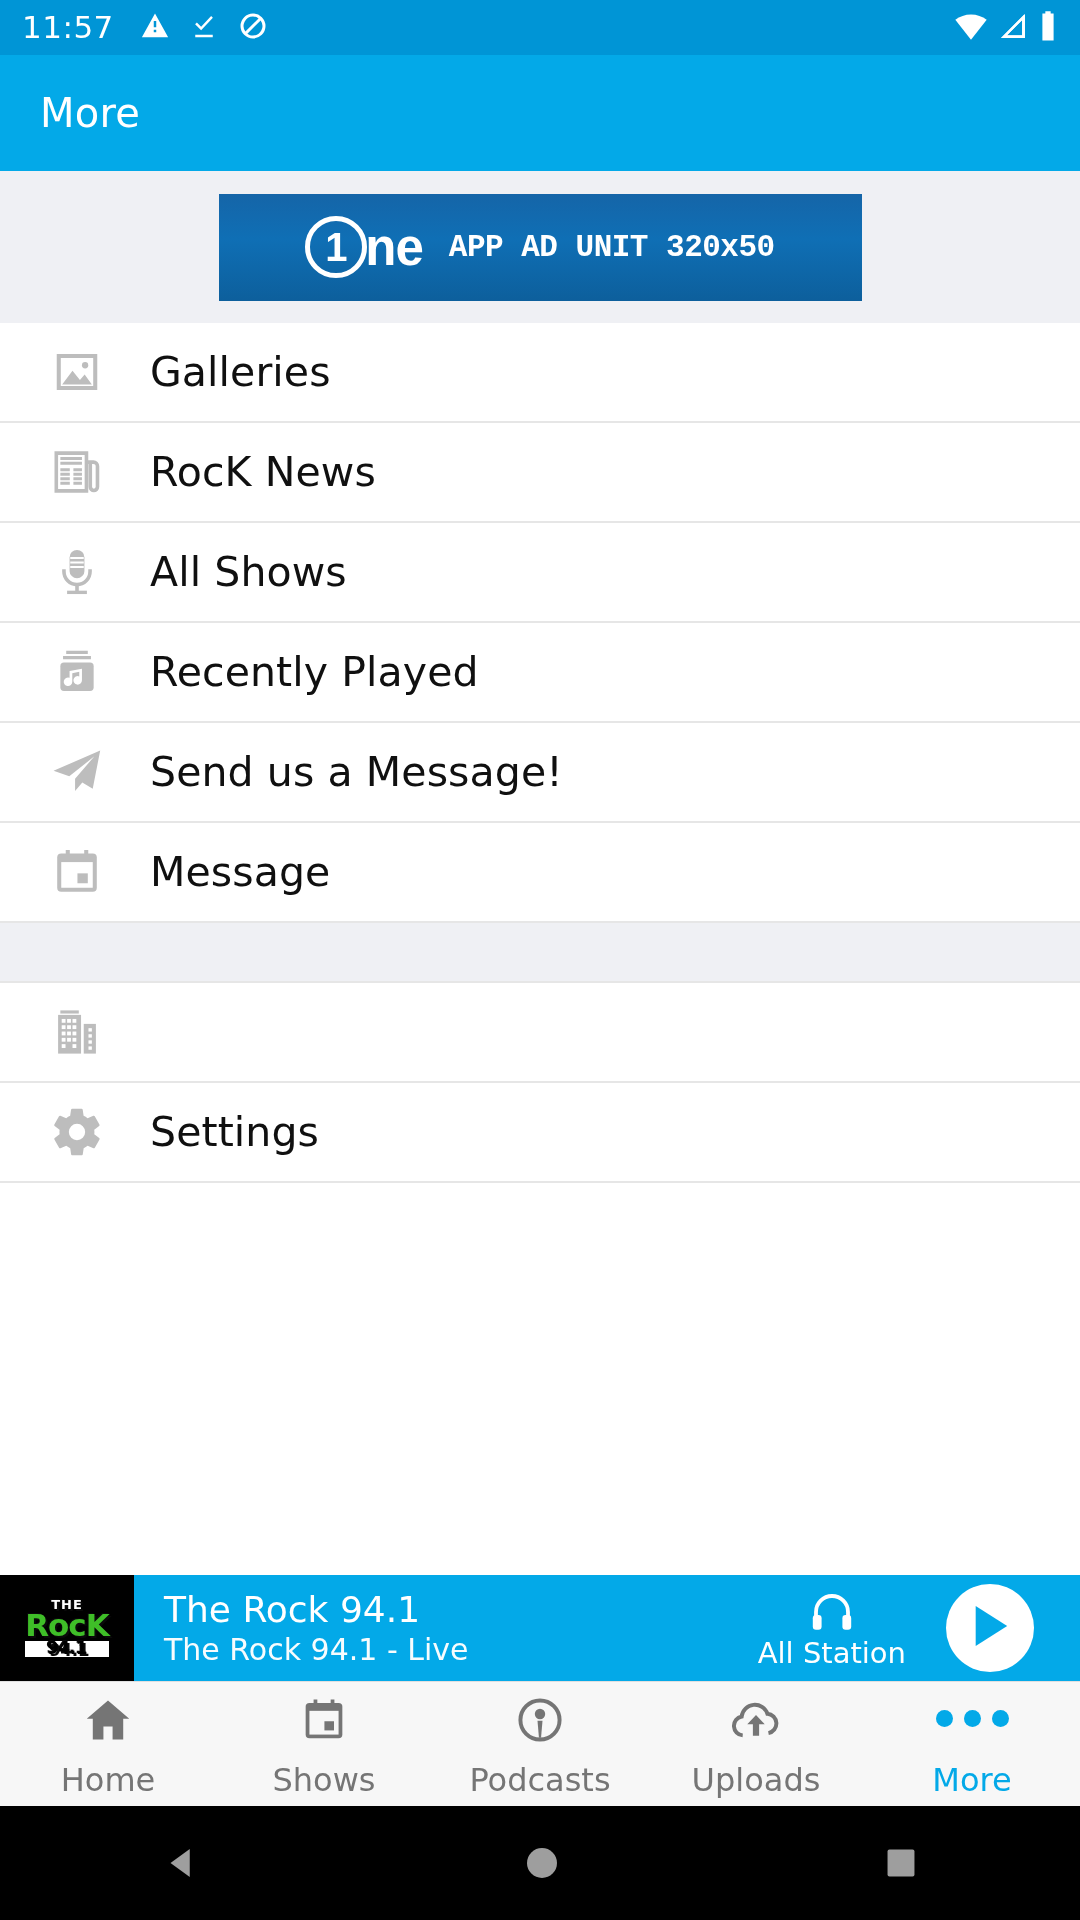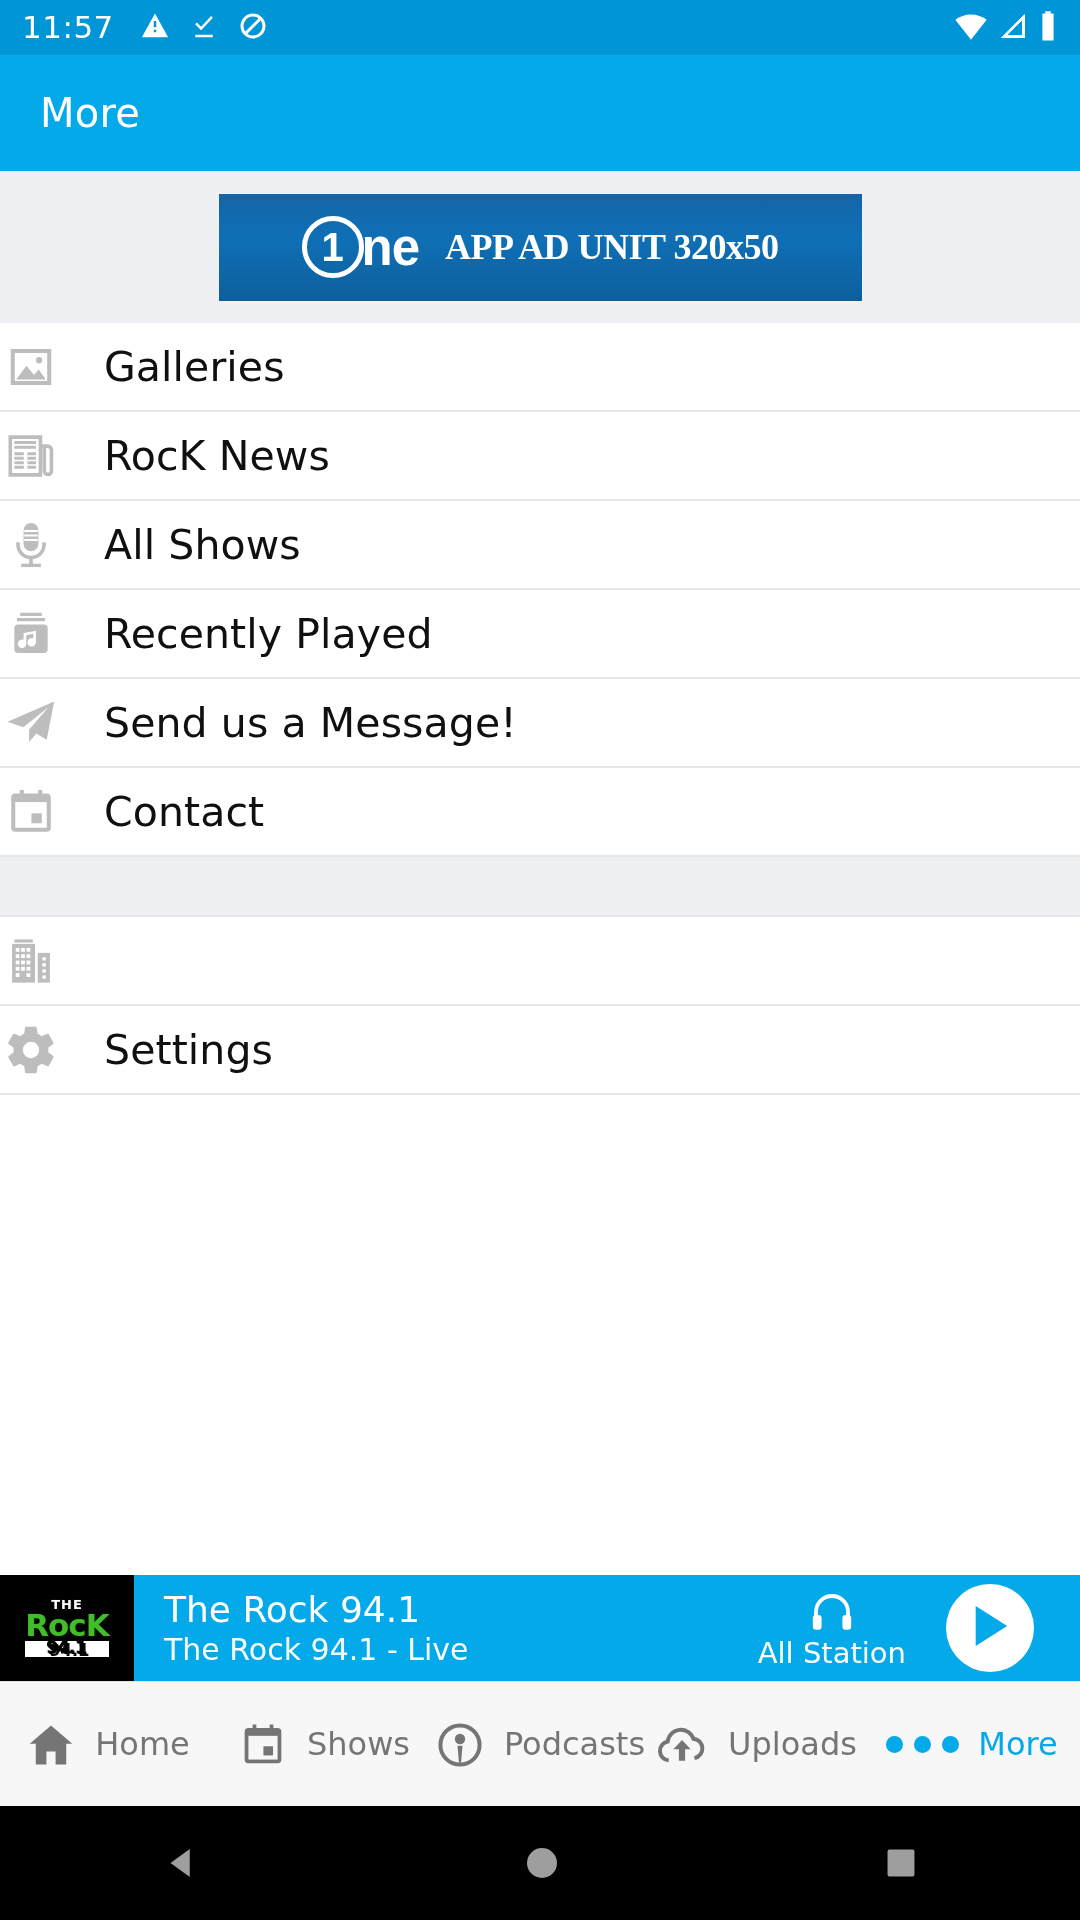--- a/index.html
+++ b/index.html
@@ -44,29 +44,29 @@
     width:62px; height:62px; border:5px solid #ffffff; border-radius:50%;
     display:flex; align-items:center; justify-content:center;
     color:#ffffff; font-size:40px; font-weight:700; line-height:1;
     font-family:"Liberation Sans", sans-serif;
   }
   .ad-ne {
     color:#ffffff; font-size:51px; font-weight:700; letter-spacing:-1px;
     font-family:"Liberation Sans", sans-serif; margin-left:-4px;
   }
   .ad-text {
-    color:#ffffff; font-size:36px; font-weight:700; letter-spacing:-0.5px;
-    font-family:Liberation Serif, serif; white-space:nowrap;
+    color:#ffffff; font-size:31px; font-weight:700; letter-spacing:-0.5px;
+    font-family:Liberation Mono, monospace; white-space:nowrap;
   }
 
   
   .menulist { flex:1 1 auto; background:#ffffff; overflow:hidden; }
   .menu-row {
-    height:89px; display:flex; align-items:center;
-    background:#ffffff;
+    height:100px; display:flex; align-items:center;
+    padding-left:46px; background:#ffffff;
     border-bottom:2px solid #e6e6e6;
   }
   .menu-icon {
     width:62px; height:62px; flex:0 0 62px;
     display:flex; align-items:center; justify-content:center;
     color:#bdbdbd;
   }
   .menu-label {
     margin-left:42px; font-size:41px; color:#101010; font-weight:400;
     letter-spacing:0.1px; white-space:nowrap;
@@ -107,21 +107,21 @@
     display:flex; align-items:center; justify-content:center;
     margin-left:40px; margin-right:46px; flex:0 0 88px;
   }
 
   
   .bottomnav {
     flex:0 0 125px; background:#f7f7f7; display:flex;
     border-top:1px solid #e0e0e0;
   }
   .navitem {
-    flex:1 1 0; display:flex; flex-direction:row;
+    flex:1 1 0; display:flex; flex-direction:column;
     align-items:center; justify-content:center; gap:19px;
     color:#757575;
   }
   .navitem.active { color:#03a9e8; }
   .nav-label { font-size:32px; line-height:1; }
   .nav-ico { height:52px; display:flex; align-items:flex-end; justify-content:center; }
   .dots { display:flex; gap:11px; align-items:center; height:52px; }
   .dot { width:17px; height:17px; border-radius:50%; background:#03a9e8; }
 
   
@@ -250,21 +250,21 @@
 
     <div class="menu-row">
       <span class="menu-icon">
         <svg width="54" height="54" viewBox="0 0 24 24">
           <path fill="#bdbdbd" d="M7 2.2h1.8v2.4H7zM15.2 2.2H17v2.4h-1.8z"></path>
           <rect x="3.2" y="3.8" width="17.6" height="17" rx="1.8" fill="#bdbdbd"></rect>
           <rect x="5" y="7.6" width="14" height="11.4" fill="#ffffff"></rect>
           <rect x="12.2" y="12.6" width="4.6" height="4.4" fill="#bdbdbd"></rect>
         </svg>
       </span>
-      <span class="menu-label">Contact</span>
+      <span class="menu-label">Message</span>
     </div>
 
     <div class="menu-gap"></div>
 
     <div class="menu-row">
       <span class="menu-icon">
         <svg width="54" height="54" viewBox="0 0 24 24">
           <path fill="#bdbdbd" d="M4.6 2.4h8.2v1.4H4.6z"></path>
           <rect x="3.6" y="4.4" width="10.2" height="17.2" fill="#bdbdbd"></rect>
           <rect x="15" y="8.4" width="5.4" height="13.2" fill="#bdbdbd"></rect>

